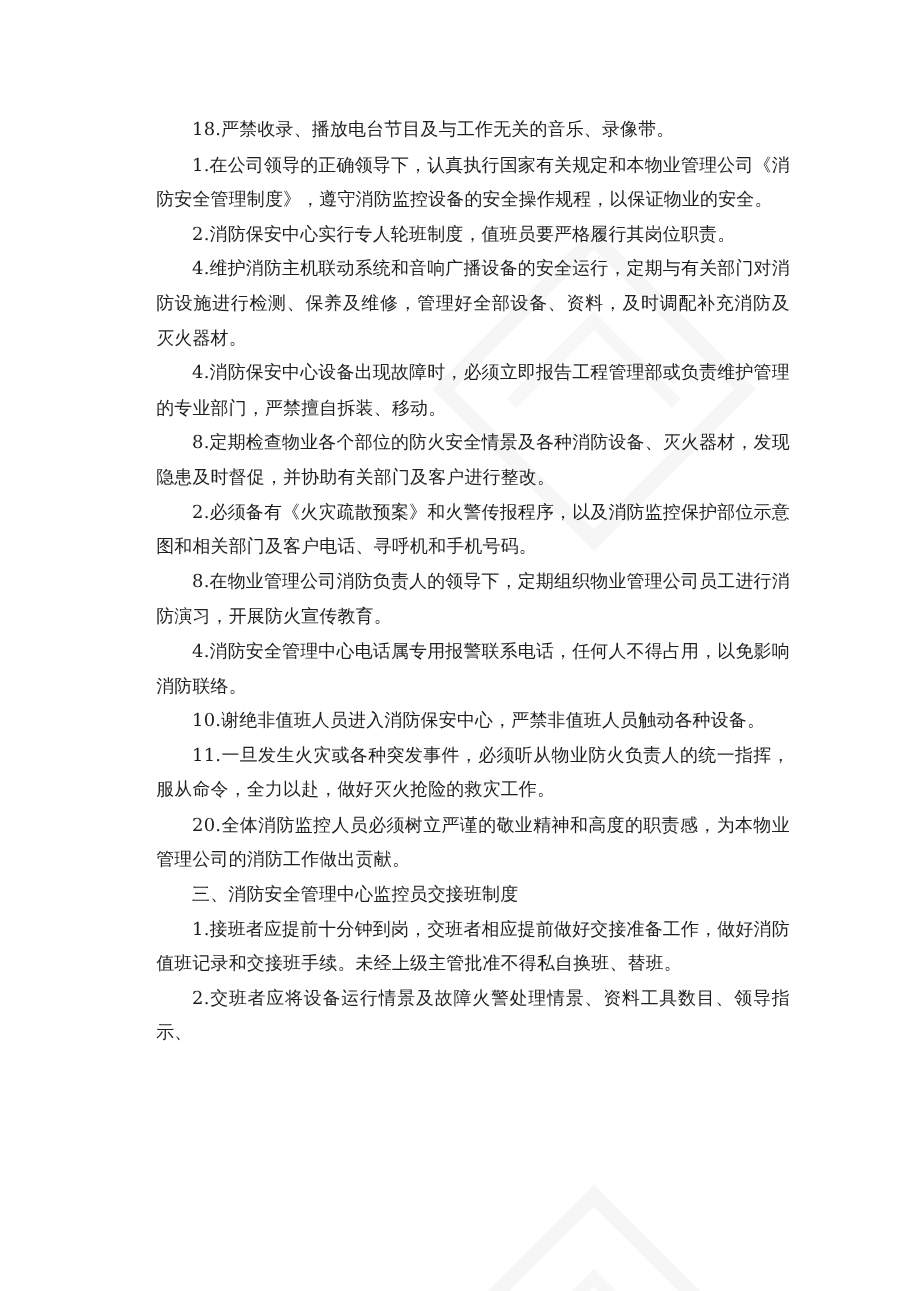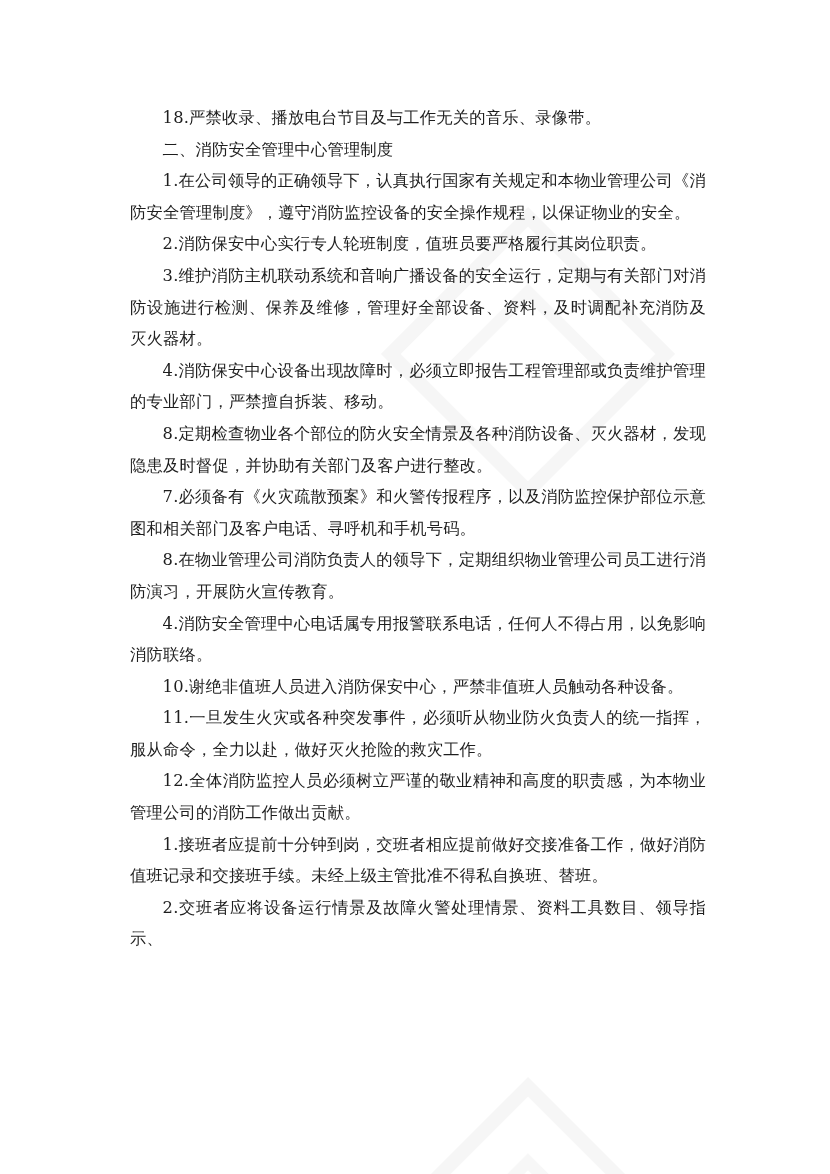--- a/index.html
+++ b/index.html
@@ -10,21 +10,21 @@
     body {
       width: 830px;
       height: 1174px;
       position: relative;
       overflow: hidden;
       font-family: "DejaVu Serif", "Liberation Serif", serif;
       color: #1e1e1e;
     }
     .page {
       position: absolute;
-      left: 4px;
+      left: 16px;
       top: 0;
       width: 766px;
       height: 1174px;
       background: #ffffff;
     }
     .watermark {
       position: absolute;
       pointer-events: none;
       border: 14px solid rgba(200, 200, 200, 0.16);
       transform: rotate(45deg);
@@ -64,28 +64,28 @@
 
   <div class="watermark wm1">
       <div class="inner"></div>
     </div>
   <div class="watermark wm2">
       <div class="inner"></div>
     </div>
 
   <div class="content">
     <p class="para">18.严禁收录、播放电台节目及与工作无关的音乐、录像带。</p>
-    <p class="para">二、消防安全管理中心管理制度</p>
     <p class="para">1.在公司领导的正确领导下，认真执行国家有关规定和本物业管理公司《消防安全管理制度》，遵守消防监控设备的安全操作规程，以保证物业的安全。</p>
     <p class="para">2.消防保安中心实行专人轮班制度，值班员要严格履行其岗位职责。</p>
-    <p class="para">3.维护消防主机联动系统和音响广播设备的安全运行，定期与有关部门对消防设施进行检测、保养及维修，管理好全部设备、资料，及时调配补充消防及灭火器材。</p>
+    <p class="para">4.维护消防主机联动系统和音响广播设备的安全运行，定期与有关部门对消防设施进行检测、保养及维修，管理好全部设备、资料，及时调配补充消防及灭火器材。</p>
     <p class="para">4.消防保安中心设备出现故障时，必须立即报告工程管理部或负责维护管理的专业部门，严禁擅自拆装、移动。</p>
     <p class="para">8.定期检查物业各个部位的防火安全情景及各种消防设备、灭火器材，发现隐患及时督促，并协助有关部门及客户进行整改。</p>
-    <p class="para">7.必须备有《火灾疏散预案》和火警传报程序，以及消防监控保护部位示意图和相关部门及客户电话、寻呼机和手机号码。</p>
+    <p class="para">2.必须备有《火灾疏散预案》和火警传报程序，以及消防监控保护部位示意图和相关部门及客户电话、寻呼机和手机号码。</p>
     <p class="para">8.在物业管理公司消防负责人的领导下，定期组织物业管理公司员工进行消防演习，开展防火宣传教育。</p>
     <p class="para">4.消防安全管理中心电话属专用报警联系电话，任何人不得占用，以免影响消防联络。</p>
     <p class="para">10.谢绝非值班人员进入消防保安中心，严禁非值班人员触动各种设备。</p>
     <p class="para">11.一旦发生火灾或各种突发事件，必须听从物业防火负责人的统一指挥，服从命令，全力以赴，做好灭火抢险的救灾工作。</p>
-    <p class="para">12.全体消防监控人员必须树立严谨的敬业精神和高度的职责感，为本物业管理公司的消防工作做出贡献。</p>
+    <p class="para">20.全体消防监控人员必须树立严谨的敬业精神和高度的职责感，为本物业管理公司的消防工作做出贡献。</p>
+    <p class="para">三、消防安全管理中心监控员交接班制度</p>
     <p class="para">1.接班者应提前十分钟到岗，交班者相应提前做好交接准备工作，做好消防值班记录和交接班手续。未经上级主管批准不得私自换班、替班。</p>
     <p class="para">2.交班者应将设备运行情景及故障火警处理情景、资料工具数目、领导指示、</p>
   </div>
 </div>
 
 </body></html>

